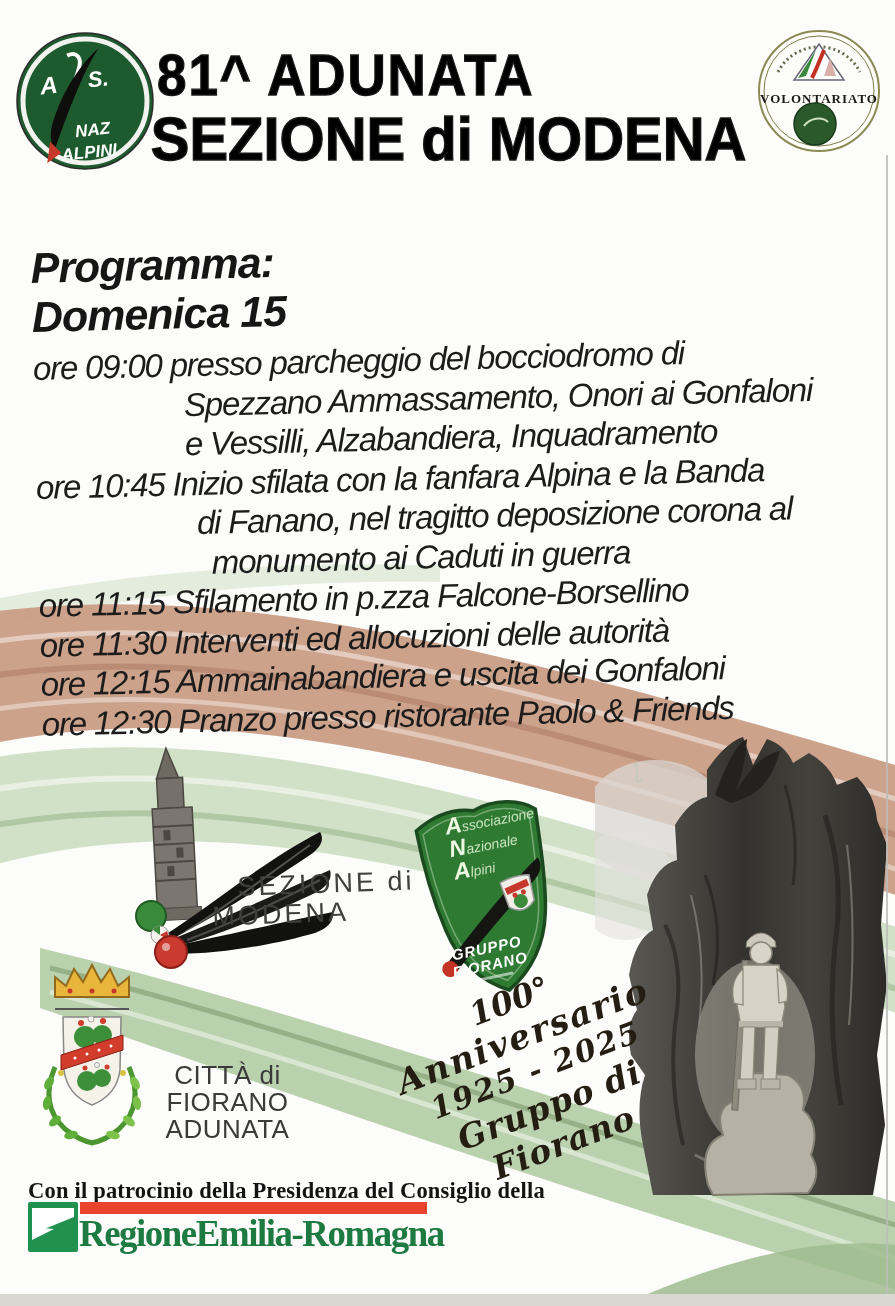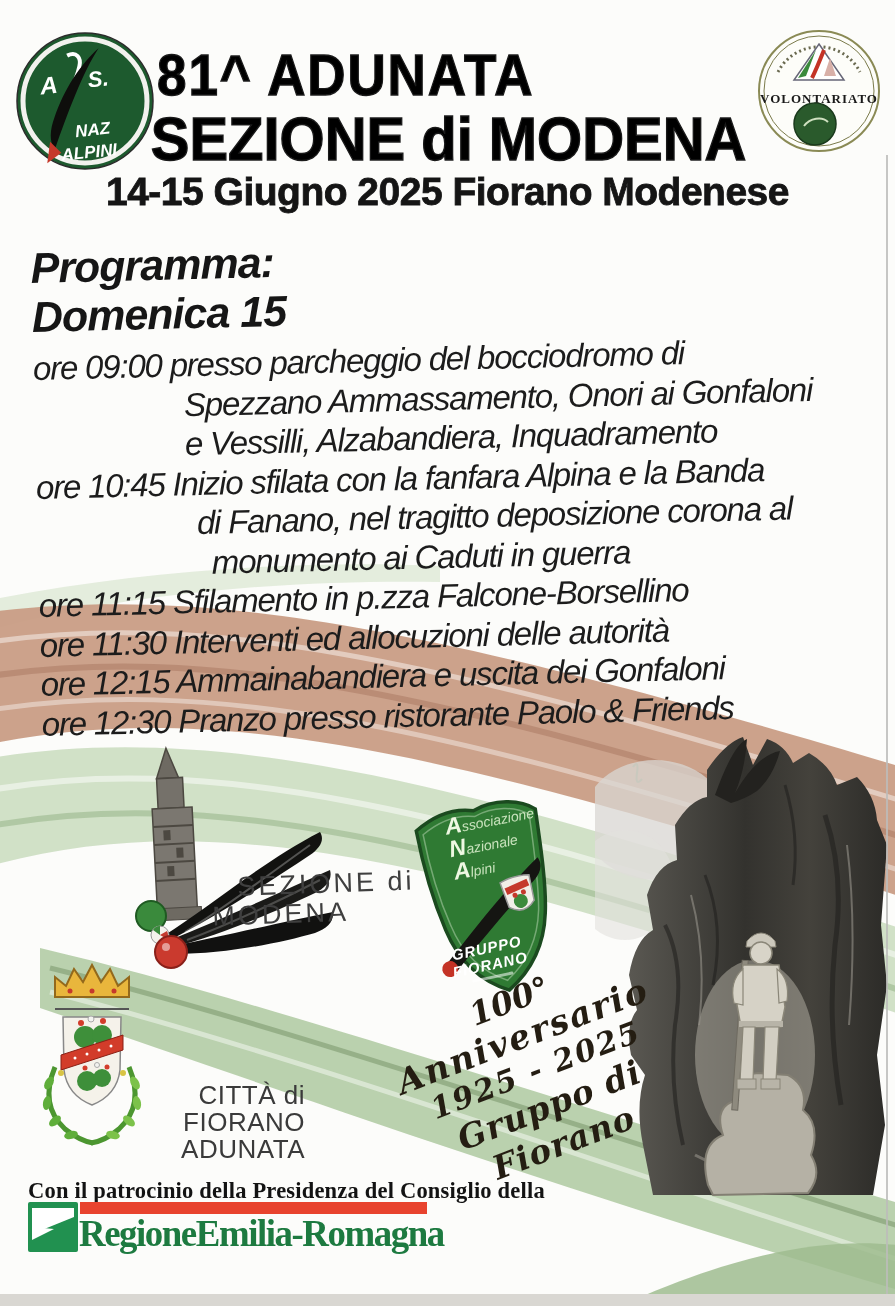--- a/index.html
+++ b/index.html
@@ -42,22 +42,22 @@
           border-radius:2px;}
 
   .anniv{position:absolute;left:372px;top:978px;width:330px;transform:rotate(-21deg);
          transform-origin:50% 50%;text-align:center;color:#241d12;
          font-family:"DejaVu Serif",serif;font-style:italic;font-weight:bold;}
   .anniv .a1{font-size:32px;line-height:36px;}
   .anniv .a2{font-size:34px;line-height:38px;letter-spacing:2px;}
   .anniv .a3{font-size:30px;line-height:36px;letter-spacing:2px;}
   .anniv .a4{font-size:33px;line-height:40px;letter-spacing:1px;}
 
-  .citta{position:absolute;left:150px;top:1062px;width:155px;text-align:right;font-size:26px;
-         color:#3a3a3a;line-height:27px;letter-spacing:.5px;margin-top:20px;}
+  .citta{position:absolute;left:150px;top:1062px;width:155px;text-align:center;font-size:26px;
+         color:#3a3a3a;line-height:27px;letter-spacing:.5px;}
 
   
   .patronage{position:absolute;left:28px;top:1178px;font-family:"Liberation Serif",serif;
          font-weight:bold;font-size:22.5px;color:#131313;letter-spacing:.2px;}
   .region-bar{position:absolute;left:80px;top:1202px;width:347px;height:12px;background:#e8432e;}
   .region-text{position:absolute;left:79px;top:1211px;font-family:"Liberation Serif",serif;
          font-weight:bold;font-size:38px;color:#1d7a40;letter-spacing:-1.5px;transform:scaleX(.97);
          transform-origin:0 0;}
 
   .edge-line{position:absolute;left:886px;top:155px;width:2px;height:1140px;background:#bcbcba;opacity:.85;}
@@ -92,21 +92,20 @@
       <text x="76" y="58" font-size="22" font-weight="bold" font-style="italic" fill="#ffffff">S.</text>
       <path d="M 90 20 C 72 42 52 82 36 116 C 31 108 33 96 39 84 C 51 58 70 34 90 20 Z" fill="#0e0e0c"></path>
       <path d="M 32 108 L 42 120 L 27 129 Z" fill="#c5382a"></path>
       <text x="58" y="106" font-size="17" font-weight="bold" font-style="italic" fill="#ffffff">NAZ</text>
       <text x="42" y="128" font-size="17" font-weight="bold" font-style="italic" fill="#ffffff">ALPINI</text>
     </g>
   </svg>
 
   <div class="title1 abs" style="left:135px;">81^ ADUNATA</div>
   <div class="title2 abs" style="left:135px;">SEZIONE di MODENA</div>
-  <div class="subtitle abs" style="left:0;">14-15 Giugno 2025 Fiorano Modenese</div>
 
   <svg class="abs" style="left:752px;top:28px;" width="135" height="130" viewBox="0 0 135 130">
     <circle cx="67" cy="63" r="60" fill="#fdfdf9" stroke="#8a8a55" stroke-width="2"></circle>
     <circle cx="67" cy="63" r="55" fill="none" stroke="#7a7a4a" stroke-width="1"></circle>
     <path d="M 26 44 A 46 46 0 0 1 108 44" fill="none" stroke="#6a6a50" stroke-width="3" stroke-dasharray="2 3"></path>
     <g>
       <path d="M 67 16 L 92 52 L 42 52 Z" fill="#ffffff" stroke="#667" stroke-width="1.5"></path>
       <path d="M 64 22 L 54 48 L 46 50 Z" fill="#3a8a3c"></path>
       <path d="M 72 22 C 68 32 64 42 60 50" stroke="#c43326" stroke-width="4" fill="none"></path>
       <path d="M 78 30 L 84 48 L 72 48 Z" fill="#d8b0a8"></path>

